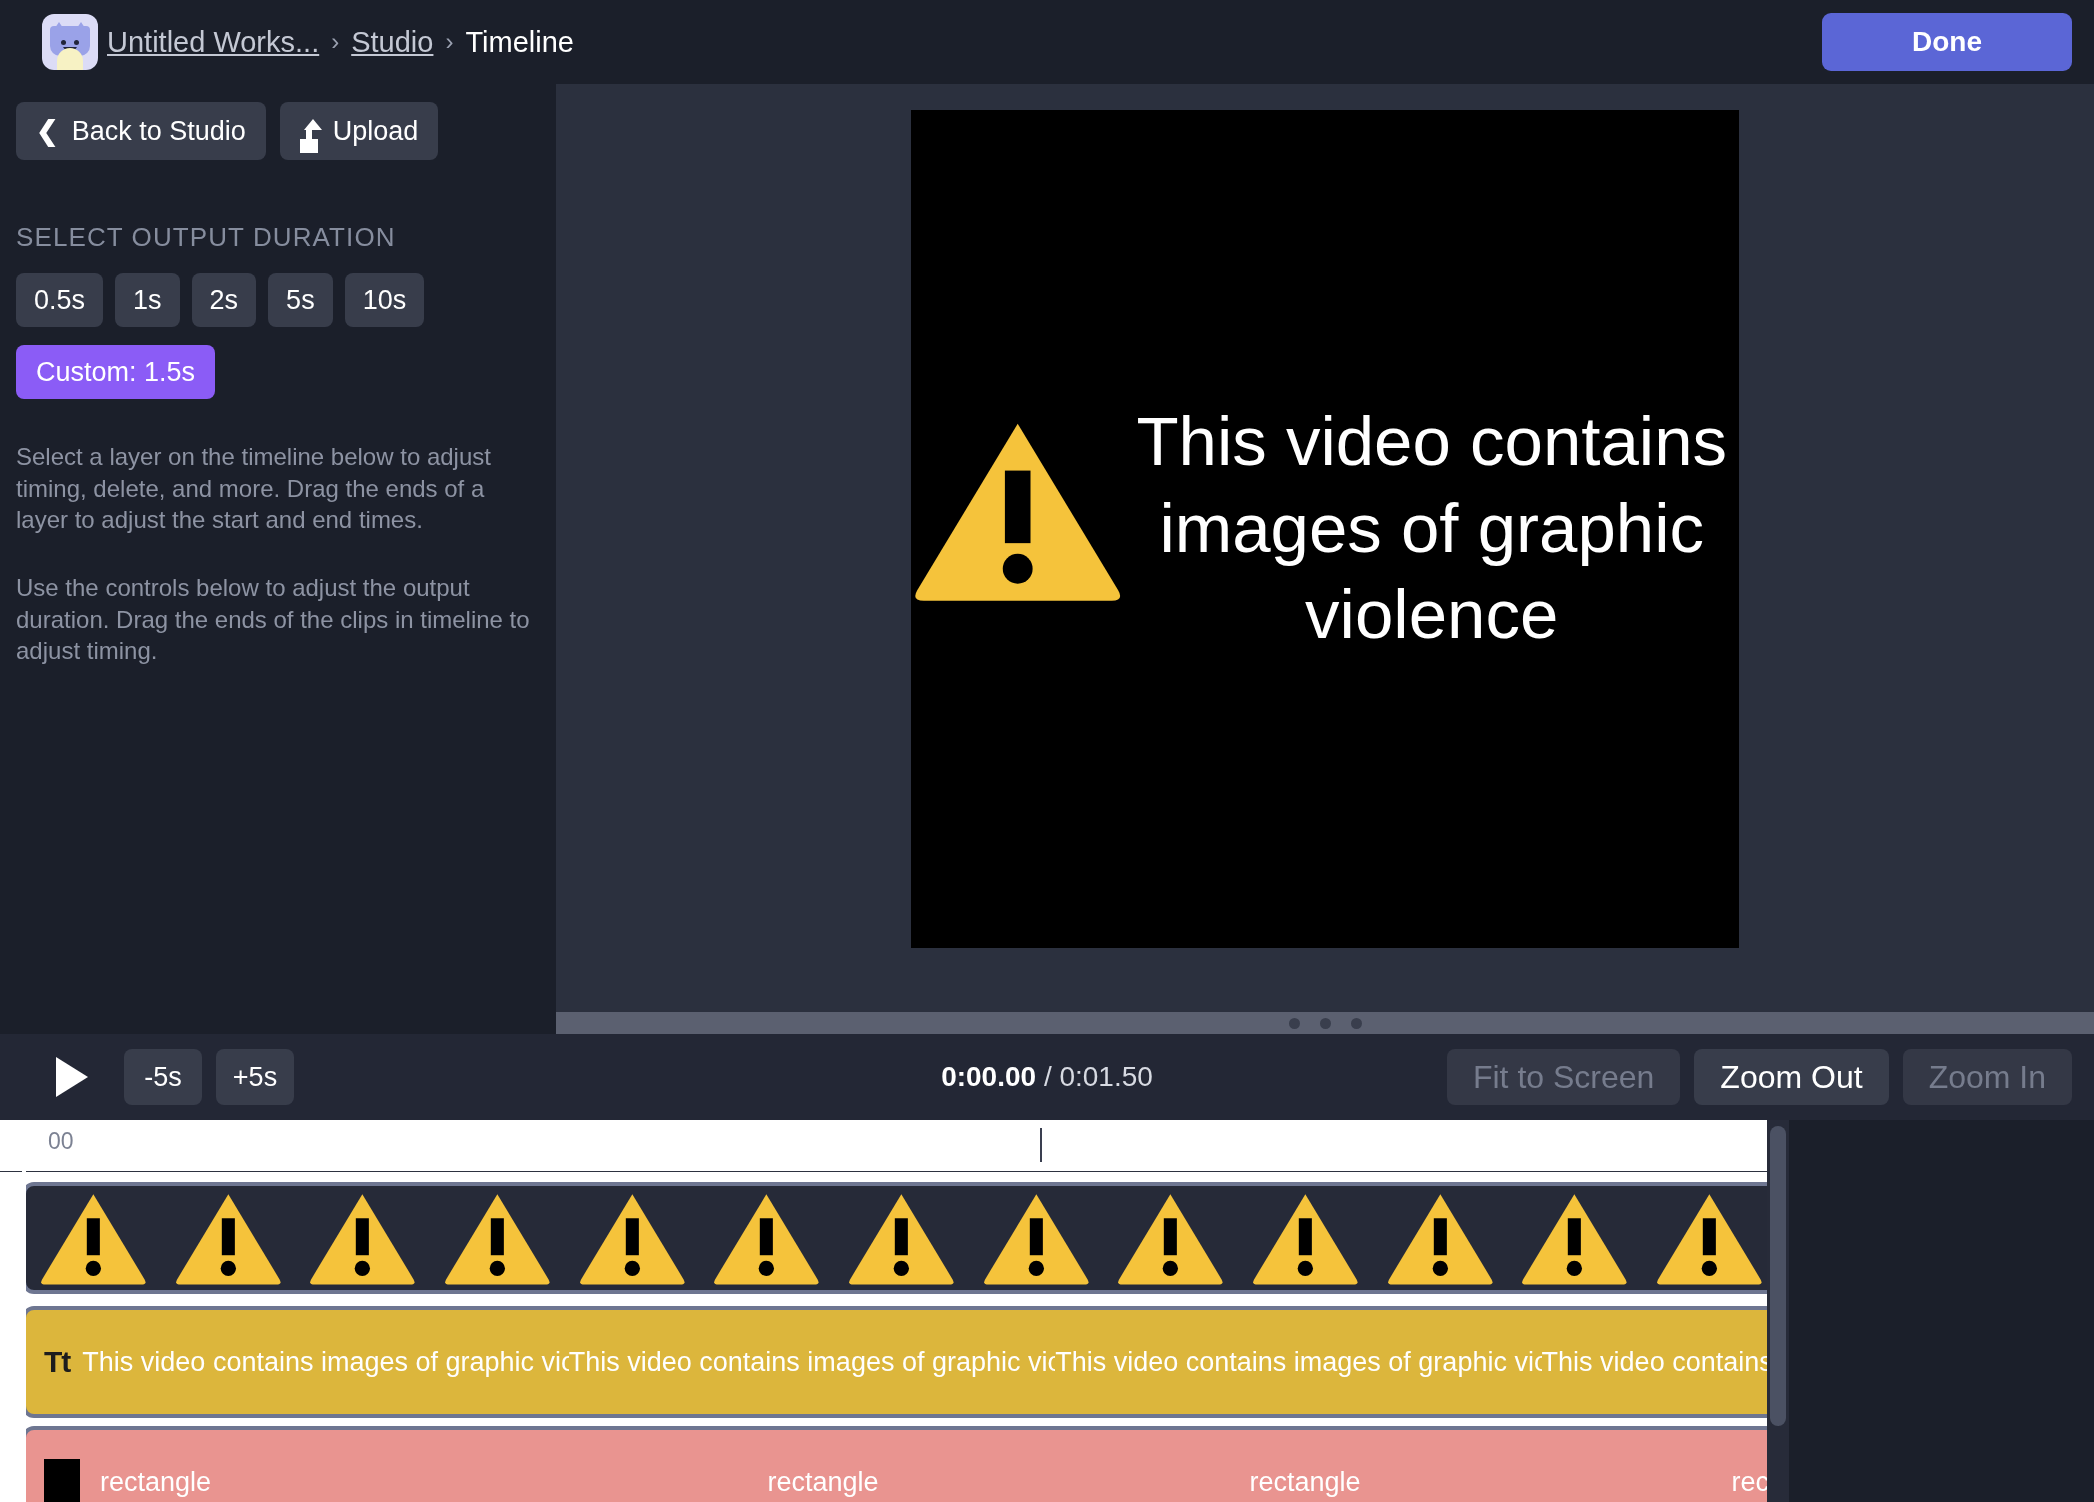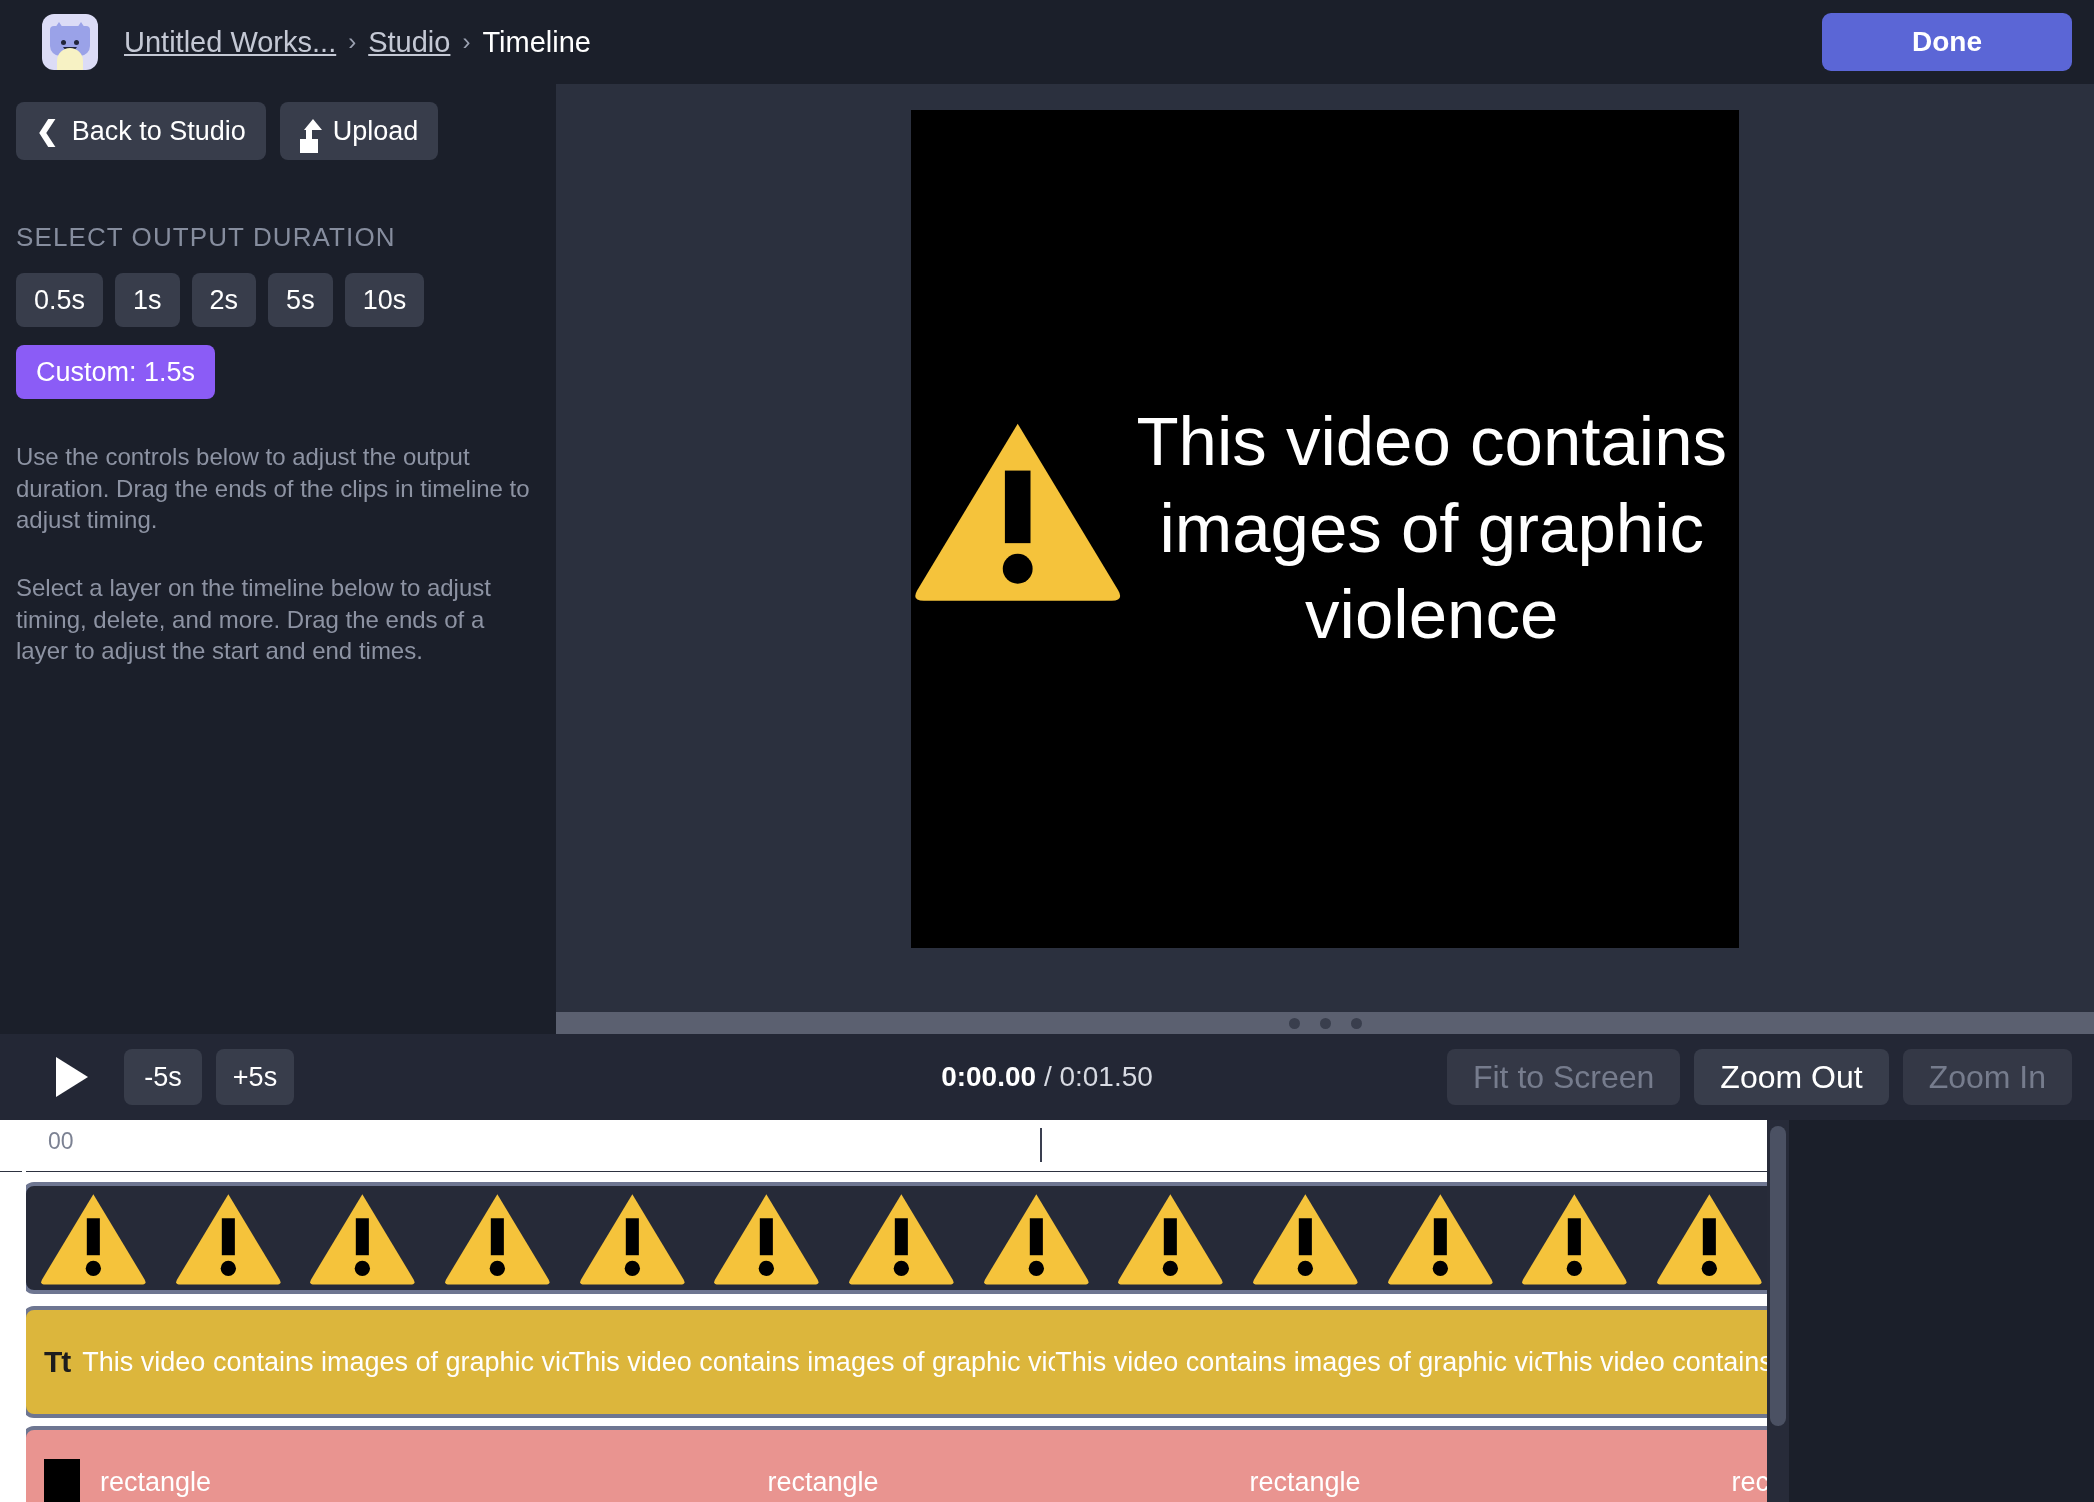--- a/index.html
+++ b/index.html
@@ -45,21 +45,21 @@
     width: 0; height: 0;
     border-left: 7px solid transparent; border-right: 7px solid transparent;
     border-top: 9px solid #21243a;
   }
   .logo .body {
     position: absolute; left: 50%; bottom: 0; transform: translateX(-50%);
     width: 26px; height: 22px; background: #f7f2c4; border-radius: 13px 13px 0 0;
   }
   .crumbs {
     display: flex; align-items: center; gap: 12px;
-    margin-left: 26px; font-size: 29px; color: #cfd3de;
+    margin-left: 9px; font-size: 29px; color: #cfd3de;
   }
   .crumb-link { text-decoration: underline; color: #c4c8d4; cursor: pointer; white-space: nowrap;}
   .crumb-cur { color: #ffffff; white-space: nowrap;}
   .crumb-sep { color: #9aa0b0; font-size: 24px; }
   .done-btn {
     position: absolute; right: 22px; top: 13px;
     width: 250px; height: 58px; border-radius: 9px;
     background: #5b66d6; color: #fff; font-size: 28px; font-weight: bold;
     display: flex; align-items: center; justify-content: center; cursor: pointer;
     border: none;
@@ -257,22 +257,22 @@
 
     <div class="durrow">
       <button class="durbtn">0.5s</button>
       <button class="durbtn">1s</button>
       <button class="durbtn">2s</button>
       <button class="durbtn">5s</button>
       <button class="durbtn">10s</button>
     </div>
     <button class="durbtn custom">Custom: 1.5s</button>
 
+    <p class="help">Select a layer on the timeline below to adjust timing, delete, and more. Drag the ends of a layer to adjust the start and end times.</p>
     <p class="help">Use the controls below to adjust the output duration. Drag the ends of the clips in timeline to adjust timing.</p>
-    <p class="help">Select a layer on the timeline below to adjust timing, delete, and more. Drag the ends of a layer to adjust the start and end times.</p>
   </div>
 
   <div class="preview">
     <div class="videobox">
       <svg class="warnico" viewBox="0 0 100 88" aria-hidden="true">
         <path d="M50 4 L97 82 Q100 87 94 87 L6 87 Q0 87 3 82 Z" fill="#f5c33b"></path>
         <rect x="44" y="26" width="12" height="34" fill="#000"></rect>
         <circle cx="50" cy="72" r="7" fill="#000"></circle>
       </svg>
       <div class="vidtext">This video contains images of graphic violence</div>

